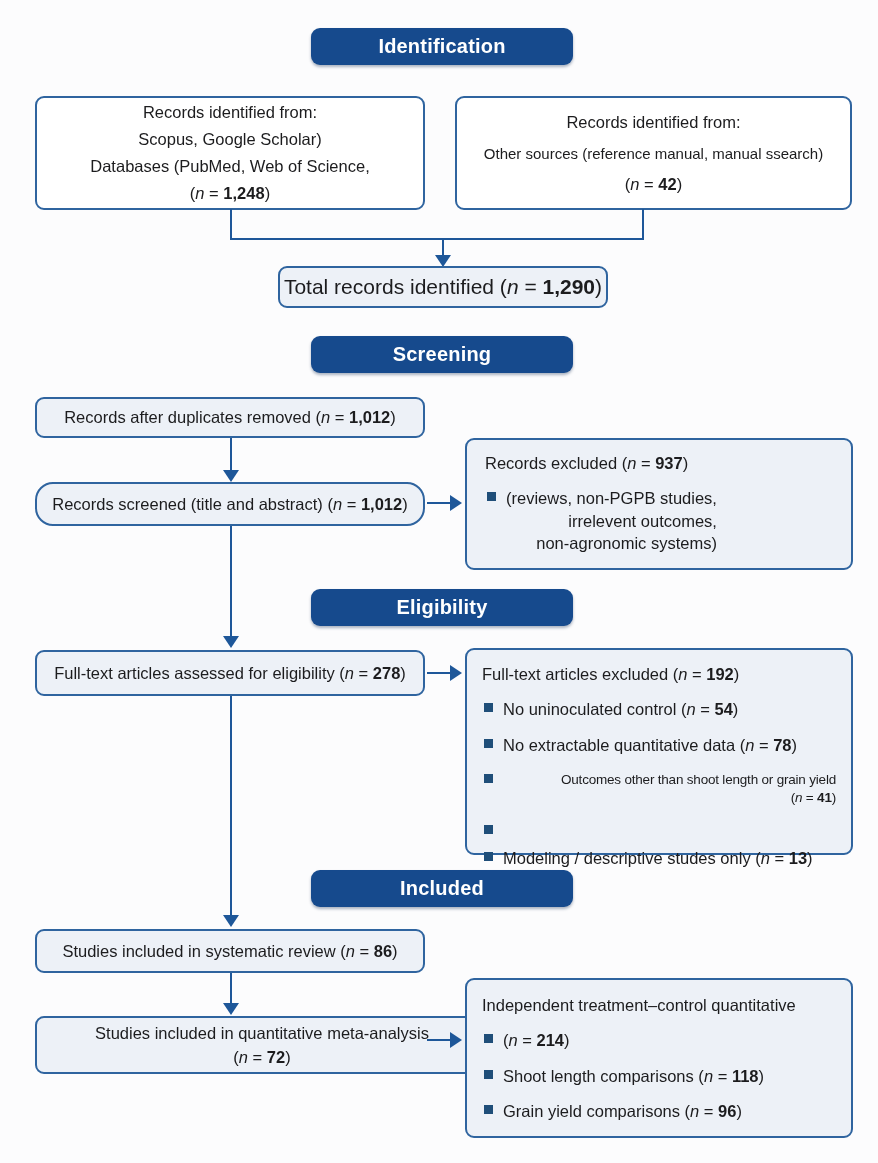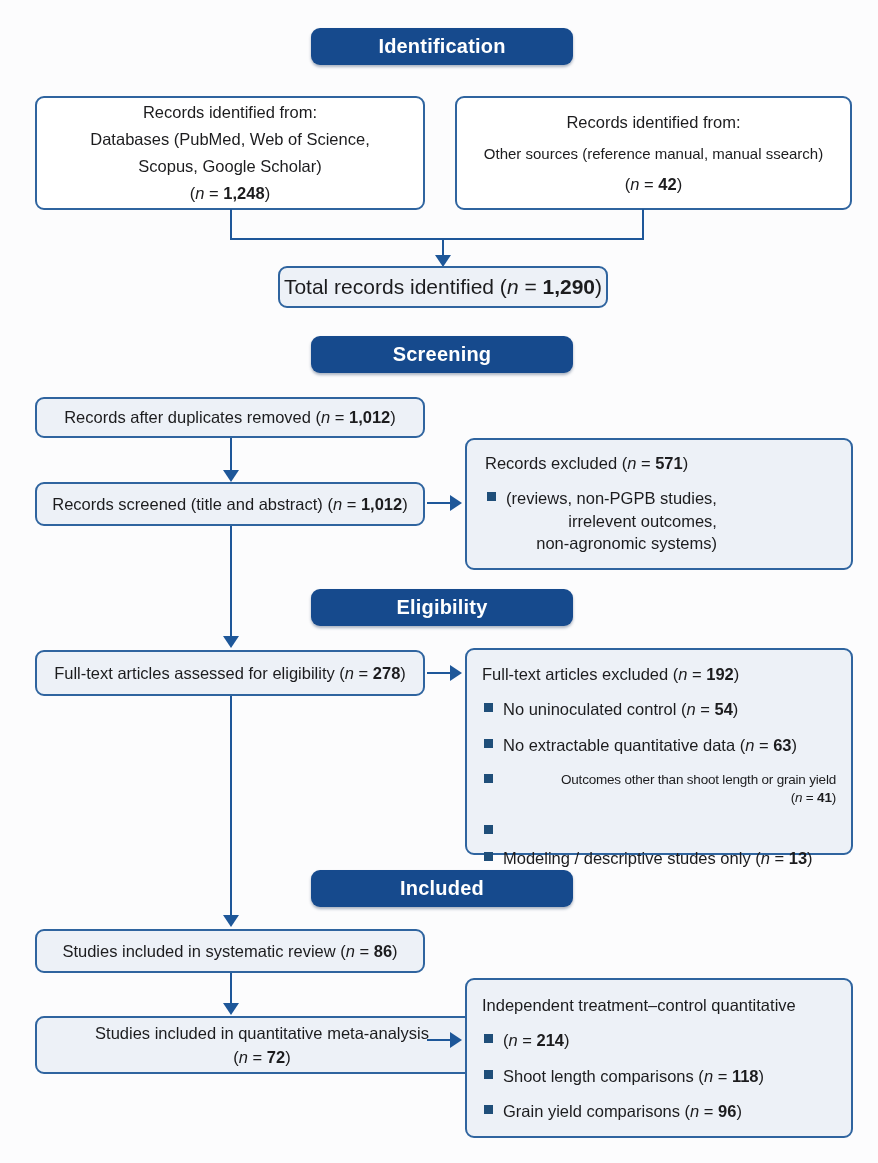--- a/index.html
+++ b/index.html
@@ -53,22 +53,22 @@
 
 <div id="figure">
 
   <div class="banner" style="top:28px">Identification</div>
   <div class="banner" style="top:336px">Screening</div>
   <div class="banner" style="top:870px">Included</div>
   <div class="banner" style="top:589px">Eligibility</div>
 
   <div class="box white center" style="left:35px;top:96px;width:390px;height:114px;padding:4px 10px;">
     <span class="line" style="line-height:27px">Records identified from:</span>
+    <span class="line" style="line-height:27px">Scopus, Google Scholar)</span>
     <span class="line" style="line-height:27px">Databases (PubMed, Web of Science,</span>
-    <span class="line" style="line-height:27px">Scopus, Google Scholar)</span>
     <span class="line" style="line-height:27px">(<i>n</i>&nbsp;=&nbsp;<b>1,248</b>)</span>
   </div>
 
   <div class="box white center" style="left:455px;top:96px;width:397px;height:114px;padding:4px 8px;">
     <span class="line" style="line-height:31px">Records identified from:</span>
     <span class="line small2" style="line-height:31px">Other sources (reference manual, manual ssearch)</span>
     <span class="line" style="line-height:31px">(<i>n</i>&nbsp;=&nbsp;<b>42</b>)</span>
   </div>
 
   <div class="vline" style="left:230px;top:209px;height:31px"></div>
@@ -81,29 +81,29 @@
     <span>Total records identified (<i>n</i>&nbsp;=&nbsp;<b>1,290</b>)</span>
   </div>
 
   <div class="box center" style="left:35px;top:397px;width:390px;height:41px;">
     <span>Records after duplicates removed (<i>n</i>&nbsp;=&nbsp;<b>1,012</b>)</span>
   </div>
 
   <div class="vline" style="left:230px;top:438px;height:33px"></div>
   <div class="head-down" style="left:223px;top:470px"></div>
 
-  <div class="box center" style="left:35px;top:482px;width:390px;height:44px;">
+  <div class="box center" style="left:35px;top:482px;width:390px;height:44px;border-radius:18px;">
     <span>Records screened (title and abstract) (<i>n</i>&nbsp;=&nbsp;<b>1,012</b>)</span>
   </div>
 
   <div class="hline" style="left:427px;top:502px;width:25px"></div>
   <div class="head-right" style="left:450px;top:495px"></div>
 
   <div class="box" style="left:465px;top:438px;width:388px;height:132px;padding:12px 18px;">
-    <div class="title-line">Records excluded (<i>n</i>&nbsp;=&nbsp;<b>571</b>)</div>
+    <div class="title-line">Records excluded (<i>n</i>&nbsp;=&nbsp;<b>937</b>)</div>
     <div class="bullet-row">
       <span class="bullet-sq"></span>
       <span class="bullet-text">(reviews, non-PGPB studies,
 irrelevent outcomes,
 non-agronomic systems)</span>
     </div>
   </div>
 
   <div class="vline" style="left:230px;top:526px;height:112px"></div>
   <div class="head-down" style="left:223px;top:636px"></div>
@@ -116,21 +116,21 @@
   <div class="head-right" style="left:450px;top:665px"></div>
 
   <div class="box" style="left:465px;top:648px;width:388px;height:207px;padding:13px 15px;">
     <div class="title-line">Full-text articles excluded (<i>n</i>&nbsp;=&nbsp;<b>192</b>)</div>
     <div class="bullet-row">
       <span class="bullet-sq"></span>
       <span class="bullet-text">No uninoculated control (<i>n</i>&nbsp;=&nbsp;<b>54</b>)</span>
     </div>
     <div class="bullet-row">
       <span class="bullet-sq"></span>
-      <span class="bullet-text">No extractable quantitative data (<i>n</i>&nbsp;=&nbsp;<b>63</b>)</span>
+      <span class="bullet-text">No extractable quantitative data (<i>n</i>&nbsp;=&nbsp;<b>78</b>)</span>
     </div>
     <div class="bullet-row">
       <span class="bullet-sq"></span>
       <span class="bullet-text condensed" style="margin-top:2px">Outcomes other than shoot length or grain yield (<i>n</i>&nbsp;=&nbsp;<b>41</b>)</span>
     </div>
     <div class="bullet-row">
       <span class="bullet-sq"></span>
     </div>
     <div class="bullet-row">
       <span class="bullet-sq"></span>

